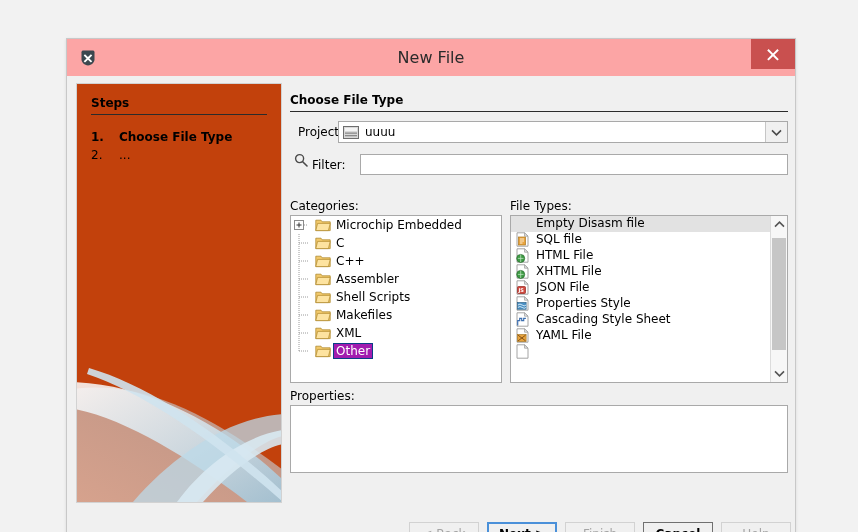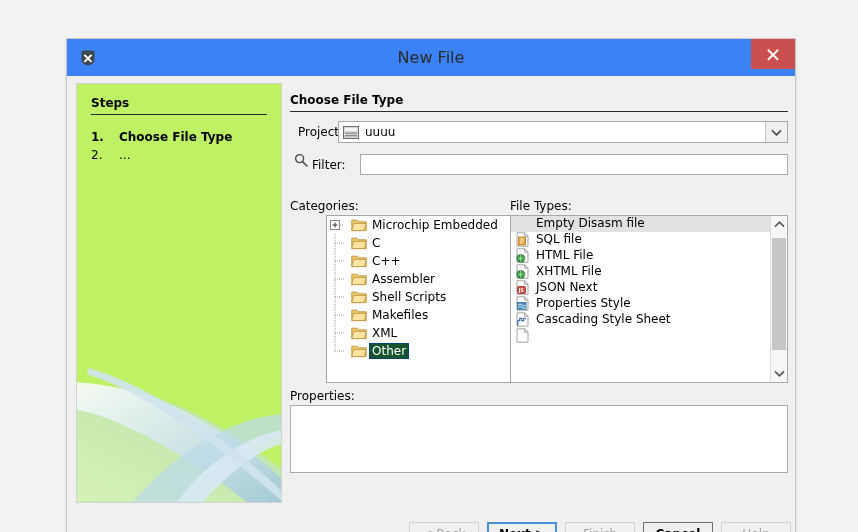--- a/index.html
+++ b/index.html
@@ -20,21 +20,21 @@
     width: 730px; height: 500px;
     background: #f0f0f0;
     border: 1px solid #c8c8c8;
     border-bottom: none;
     box-shadow: 0 1px 3px rgba(0,0,0,0.10);
     box-sizing: border-box;
   }
   .titlebar {
     position: absolute; left: 0; top: 0;
     width: 100%; height: 37px;
-    background: #3b82f6;
+    background: #fca5a5;
     box-sizing: border-box;
   }
   .title-text {
     position: absolute; left: 0; top: 0;
     width: 100%; height: 37px;
     line-height: 37px;
     text-align: center;
     font-size: 16px;
     color: #2b2b2b;
   }
@@ -53,21 +53,21 @@
 
   
   .body-area {
     position: absolute; left: 9px; top: 44px;
     width: 712px; height: 420px;
     box-sizing: border-box;
   }
   .steps-pane {
     position: absolute; left: 0; top: 0;
     width: 206px; height: 420px;
-    background: #bef264;
+    background: #c2410c;
     border: 1px solid #d2d2d2;
     box-sizing: border-box;
     overflow: hidden;
   }
   .steps-title {
     position: absolute; left: 14px; top: 12px;
     font-weight: bold; font-size: 12px;
   }
   .steps-rule {
     position: absolute; left: 14px; top: 30px;
@@ -131,35 +131,35 @@
   }
 
   
   .listbox {
     position: absolute;
     background: #ffffff;
     border: 1px solid #a9a9a9;
     box-sizing: border-box;
     overflow: hidden;
   }
-  #cat-box { left: 0px; top: 112px; width: 212px; height: 168px; margin-left: 36px; }
+  #cat-box { left: 0px; top: 112px; width: 212px; height: 168px; }
   #ft-box  { left: 220px; top: 112px; width: 278px; height: 168px; }
 
   .cat-row {
     position: relative; height: 18px;
     display: flex; align-items: center;
     padding-left: 2px;
     font-size: 12px;
     cursor: default;
   }
   .tree-gutter { width: 22px; height: 18px; flex: none; position: relative; }
   .folder-ico { width: 16px; height: 14px; flex: none; margin-right: 5px; }
   .cat-label { white-space: nowrap; }
   .cat-label.sel {
-    background: #14532d; color: #ffffff;
+    background: #a21caf; color: #ffffff;
     outline: 1px solid #0a3f86;
     padding: 0 2px; margin-left: -2px;
   }
 
   .ft-list {
     position: absolute; left: 0; top: 0;
     width: 259px; height: 166px;
     overflow: hidden;
   }
   .ft-row {
@@ -445,39 +445,48 @@
                   </svg></span>
                 <span class="ft-label">XHTML File</span>
               </div>
               <div class="ft-row">
                 <span class="ft-ico"><svg width="15" height="15" viewBox="0 0 14 15">
                     <path d="M1.5 0.8 L9 0.8 L12.5 4.2 L12.5 14.2 L1.5 14.2 Z" fill="#ffffff" stroke="#9a9a9a" stroke-width="0.9"></path>
                     <path d="M9 0.8 L9 4.2 L12.5 4.2 Z" fill="#e4e4e4" stroke="#9a9a9a" stroke-width="0.7"></path>
                     <rect x="2" y="6.5" width="8" height="7" rx="1" fill="#d0493f" stroke="#93271f" stroke-width="0.7"></rect>
                     <text x="3" y="12.2" font-size="5" font-family="DejaVu Sans, sans-serif" fill="#fff" font-weight="bold">JS</text>
                   </svg></span>
-                <span class="ft-label">JSON Next</span>
+                <span class="ft-label">JSON File</span>
               </div>
               <div class="ft-row">
                 <span class="ft-ico"><svg width="15" height="15" viewBox="0 0 14 15">
                     <path d="M1.5 0.8 L9 0.8 L12.5 4.2 L12.5 14.2 L1.5 14.2 Z" fill="#ffffff" stroke="#9a9a9a" stroke-width="0.9"></path>
                     <path d="M9 0.8 L9 4.2 L12.5 4.2 Z" fill="#e4e4e4" stroke="#9a9a9a" stroke-width="0.7"></path>
                     <rect x="2" y="6.6" width="8.6" height="6.6" fill="#4a90c4" stroke="#2a5f87" stroke-width="0.7"></rect>
                     <path d="M2.4 9 q2.1 -1.8 4.2 0 q2.1 1.8 4.1 0" stroke="#dff0fb" stroke-width="0.9" fill="none"></path>
                     <path d="M2.4 11.4 q2.1 -1.8 4.2 0 q2.1 1.8 4.1 0" stroke="#dff0fb" stroke-width="0.9" fill="none"></path>
                   </svg></span>
                 <span class="ft-label">Properties Style</span>
               </div>
               <div class="ft-row">
                 <span class="ft-ico"><svg width="15" height="15" viewBox="0 0 14 15">
                     <path d="M1.5 0.8 L9 0.8 L12.5 4.2 L12.5 14.2 L1.5 14.2 Z" fill="#ffffff" stroke="#9a9a9a" stroke-width="0.9"></path>
                     <path d="M9 0.8 L9 4.2 L12.5 4.2 Z" fill="#e4e4e4" stroke="#9a9a9a" stroke-width="0.7"></path>
                     <path d="M2.2 13.4 V8.6 h2 V6.4 h2 V8.6 h2 V6.4 h2.2" stroke="#3d6fb0" stroke-width="1.2" fill="none"></path>
                   </svg></span>
                 <span class="ft-label">Cascading Style Sheet</span>
+              </div>
+              <div class="ft-row">
+                <span class="ft-ico"><svg width="15" height="15" viewBox="0 0 14 15">
+                    <path d="M1.5 0.8 L9 0.8 L12.5 4.2 L12.5 14.2 L1.5 14.2 Z" fill="#ffffff" stroke="#9a9a9a" stroke-width="0.9"></path>
+                    <path d="M9 0.8 L9 4.2 L12.5 4.2 Z" fill="#e4e4e4" stroke="#9a9a9a" stroke-width="0.7"></path>
+                    <rect x="2" y="6.6" width="8.6" height="6.8" fill="#e8a33d" stroke="#a9761f" stroke-width="0.7"></rect>
+                    <path d="M2.6 7.2 L10 12.8 M10 7.2 L2.6 12.8" stroke="#7a4a10" stroke-width="0.9"></path>
+                  </svg></span>
+                <span class="ft-label">YAML File</span>
               </div>
               <div class="ft-row">
                 <span class="ft-ico"><svg width="15" height="15" viewBox="0 0 14 15">
                     <path d="M1.5 0.8 L9 0.8 L12.5 4.2 L12.5 14.2 L1.5 14.2 Z" fill="#ffffff" stroke="#9a9a9a" stroke-width="0.9"></path>
                     <path d="M9 0.8 L9 4.2 L12.5 4.2 Z" fill="#e4e4e4" stroke="#9a9a9a" stroke-width="0.7"></path>
                   </svg></span>
               </div>
             </div>
           <div class="vscroll">
             <div class="sb-btn sb-up">

